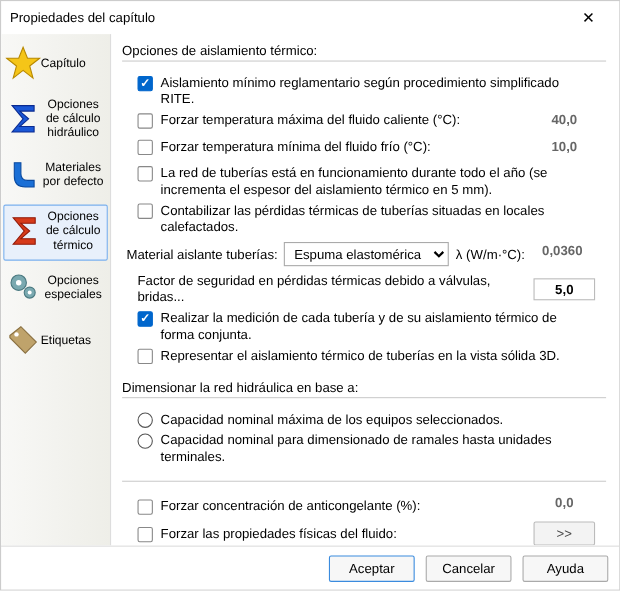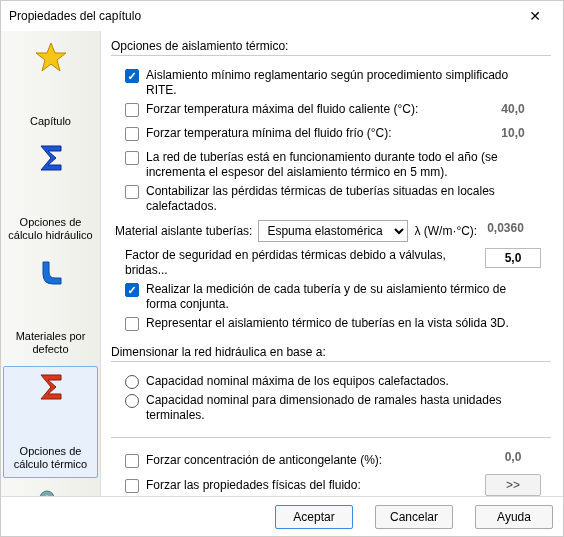--- a/index.html
+++ b/index.html
@@ -3,41 +3,41 @@
 <meta charset="utf-8">
 <style>
   * { box-sizing: border-box; font-family: 'Segoe UI', Tahoma, sans-serif; font-size: 12px; }
   body { margin: 0; background: #fff; color: #000; }
   .window { width: 564px; height: 537px; background: #fff; display: flex; flex-direction: column; border: 1px solid #ccc; }
   .titlebar { height: 30px; display: flex; align-items: center; padding: 0 8px; }
   .titlebar .title { flex: 1; font-size: 12px; }
   .titlebar .close { width: 40px; text-align: center; font-size: 14px; cursor: default; }
   .body { flex: 1; display: flex; overflow: hidden; }
   .sidebar { width: 100px; background: linear-gradient(to right, #f8f8f6, #eeeee8); border-right: 1px solid #ddd; padding-top: 4px; }
-  .sb-item { display: flex; flex-direction: column; align-items: center; padding: 6px 4px 8px; text-align: center; cursor: default; gap: 40px; }
+  .sb-item { display: flex; align-items: center; padding: 6px 4px 8px; text-align: center; cursor: default; }
   .sb-item.selected { background: #e8f0fb; border: 1px solid #7ab0ee; border-radius: 2px; margin: 2px; padding: 4px 2px 6px; }
   .sb-item .icon { width: 32px; height: 32px; margin-bottom: 2px; }
   .sb-item span { font-size: 11px; line-height: 13px; color: #000; }
   .content { flex: 1; padding: 8px 12px 4px 10px; overflow: hidden; }
   .section-label { font-size: 12px; color: #000; margin-bottom: 2px; }
   fieldset { border: none; border-top: 1px solid #ccc; margin: 0 0 10px 0; padding: 8px 0 0 0; }
   .row { display: flex; align-items: flex-start; margin: 4px 10px; }
   .chk { width: 14px; height: 14px; border: 1px solid #888; border-radius: 2px; background: #fff; margin: 1px 7px 0 4px; flex-shrink: 0; display: flex; align-items: center; justify-content: center; }
   .chk.checked { background: #0066cc; border-color: #0066cc; }
   .chk.checked::after { content: "✓"; color: #fff; font-size: 11px; font-weight: bold; line-height: 1; }
   .radio { width: 14px; height: 14px; border: 1px solid #555; border-radius: 50%; background: #fff; margin: 1px 7px 0 4px; flex-shrink: 0; display: flex; align-items: center; justify-content: center; }
   .radio.checked::after { content: ""; width: 7px; height: 7px; border-radius: 50%; background: #0066cc; }
   .row-text { flex: 1; padding-right: 6px; line-height: 15px; }
   .val { width: 56px; height: 20px; border: none; background: transparent; text-align: center; color: #666; font-size: 12px; padding: 0 4px; font-weight: bold; }
   .val.box { border: 1px solid #bbb; background: #fff; color: #000; }
   .btn-small { width: 56px; height: 22px; border: 1px solid #bbb; background: #f3f3f3; text-align: center; line-height: 20px; color: #444; border-radius: 2px; }
   .inline-row { display: flex; align-items: center; margin: 6px 0 6px 4px; gap: 6px; }
   .inline-row .lbl { }
   select.combo { height: 22px; border: 1px solid #aaa; background: #fff; font-size: 12px; padding: 1px 4px; }
-  .footer { height: 40px; border-top: 1px solid #ddd; display: flex; justify-content: flex-end; align-items: center; padding: 0 10px; gap: 22px; }
+  .footer { height: 40px; border-top: 1px solid #ddd; display: flex; justify-content: flex-end; align-items: center; padding: 0 10px; gap: 10px; }
   .btn { min-width: 78px; height: 24px; border: 1px solid #aaa; background: #f7f7f7; border-radius: 2px; text-align: center; line-height: 22px; font-size: 12px; cursor: default; }
   .btn.primary { border-color: #3a8bde; }
   
   .icon svg { width: 32px; height: 32px; }
 </style>
 </head>
 <body>
 
 <div class="window">
   <div class="titlebar">
@@ -124,41 +124,41 @@
         <div class="row">
           <div class="chk"></div>
           <div class="row-text">Contabilizar las pérdidas térmicas de tuberías situadas en locales calefactados.</div>
         </div>
         <div class="inline-row">
           <span class="lbl">Material aislante tuberías:</span>
           <select class="combo" style="width:150px">
             <option>Espuma elastomérica</option>
           </select>
           <span class="lbl">λ (W/m·°C):</span>
-          <div class="val" style="text-align:left">0,0360</div>
+          <div class="val" style="text-align:center">0,0360</div>
         </div>
-        <div class="row" style="">
+        <div class="row" style="align-items:center">
           <div class="row-text" style="margin-left:4px">Factor de seguridad en pérdidas térmicas debido a válvulas, bridas...</div>
           <input class="val box" value="5,0" style="">
         </div>
         <div class="row">
           <div class="chk checked"></div>
           <div class="row-text">Realizar la medición de cada tubería y de su aislamiento térmico de forma conjunta.</div>
         </div>
         <div class="row">
           <div class="chk"></div>
           <div class="row-text">Representar el aislamiento térmico de tuberías en la vista sólida 3D.</div>
         </div>
       </fieldset>
 
       <div class="section-label">Dimensionar la red hidráulica en base a:</div>
       <fieldset>
         <div class="row">
           <div class="radio"></div>
-          <div class="row-text">Capacidad nominal máxima de los equipos calefactados.</div>
+          <div class="row-text">Capacidad nominal máxima de los equipos seleccionados.</div>
         </div>
         <div class="row">
           <div class="radio"></div>
           <div class="row-text">Capacidad nominal para dimensionado de ramales hasta unidades terminales.</div>
         </div>
       </fieldset>
 
       <fieldset>
         <div class="row" style="align-items:center">
           <div class="chk"></div>

